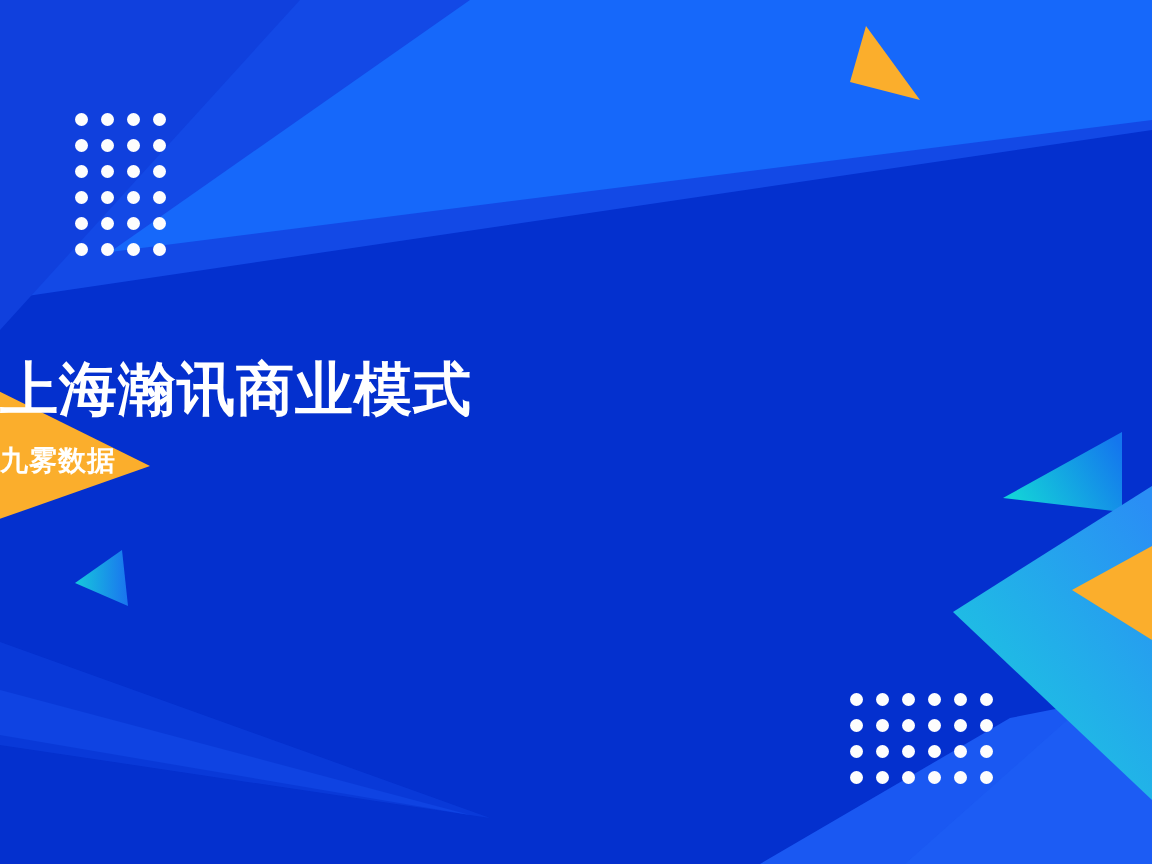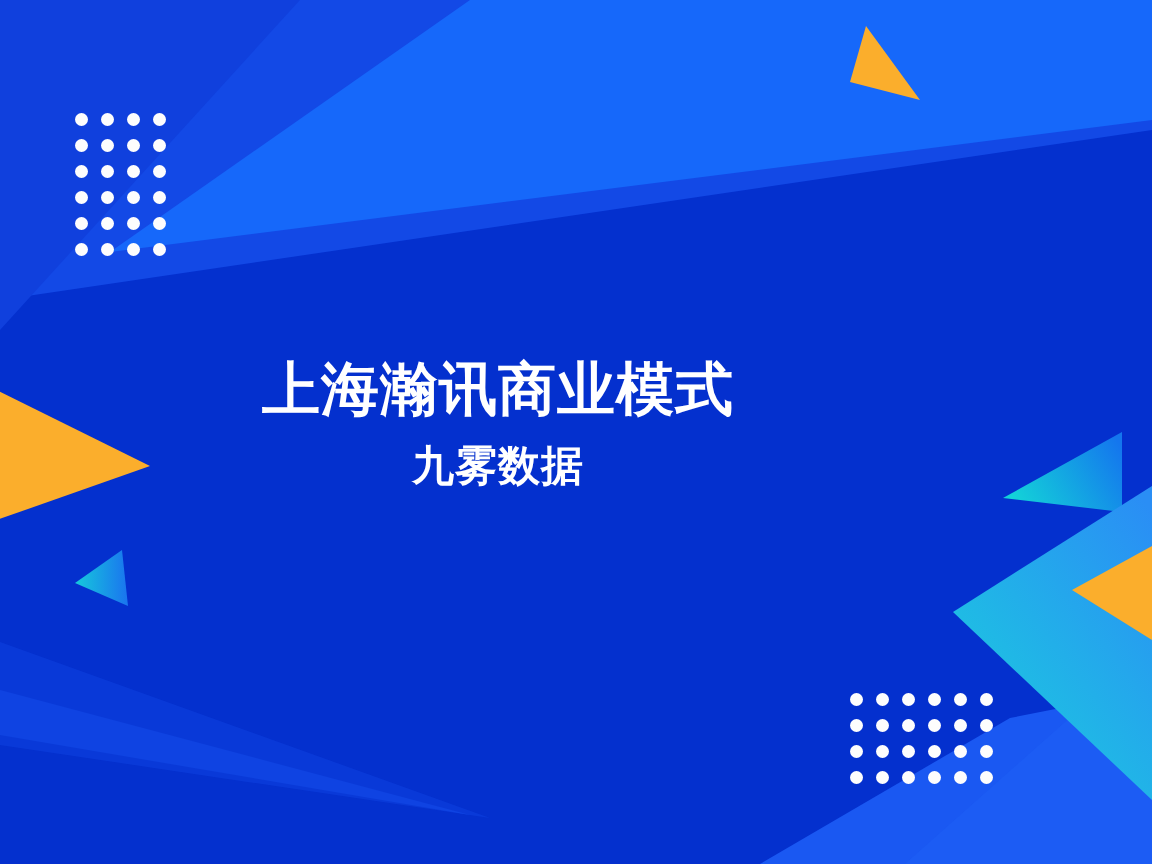--- a/index.html
+++ b/index.html
@@ -37,36 +37,36 @@
   }
   #dot-grid-bottom-right {
     left:850px; top:693px;
     grid-template-columns:repeat(6, 13px);
     grid-template-rows:repeat(4, 13px);
   }
   #text-block {
     position:absolute;
     left:0; top:352px;
     width:996px;
-    text-align:center;
+    text-align:left;
   }
   #slide-title {
     font-family:"DejaVu Sans", sans-serif;
     font-weight:bold;
     font-size:58px;
     line-height:74px;
     letter-spacing:1px;
     color:#ffffff;
     white-space:nowrap;
   }
   #slide-subtitle {
-    margin-top:18px;
-    font-family:Liberation Mono, monospace;
+    margin-top:10px;
+    font-family:Liberation Serif, serif;
     font-weight:bold;
-    font-size:42px;
+    font-size:28px;
     line-height:50px;
     letter-spacing:1px;
     color:#ffffff;
     white-space:nowrap;
   }
 </style>
 </head>
 <body>
 
 <div id="slide">

